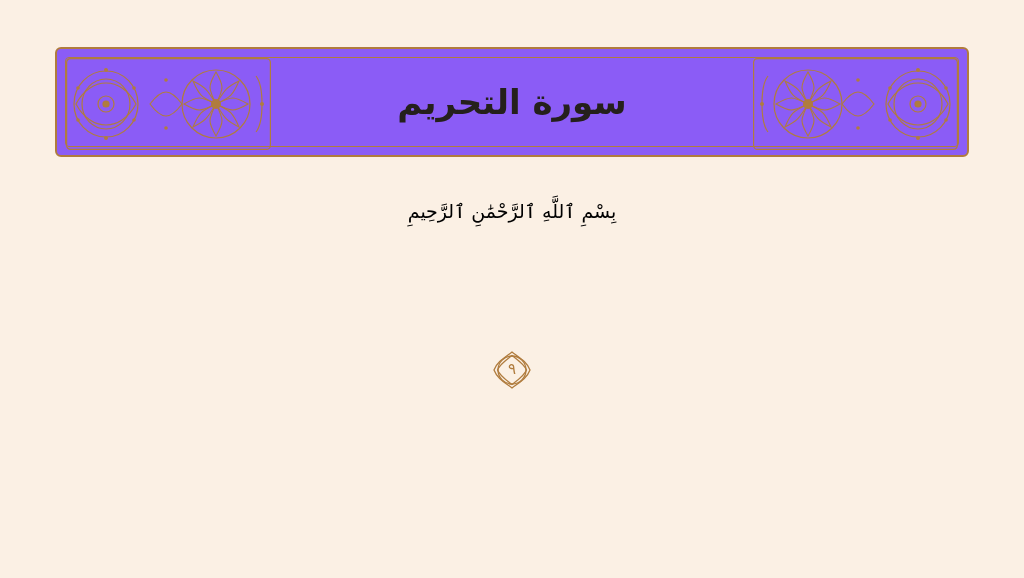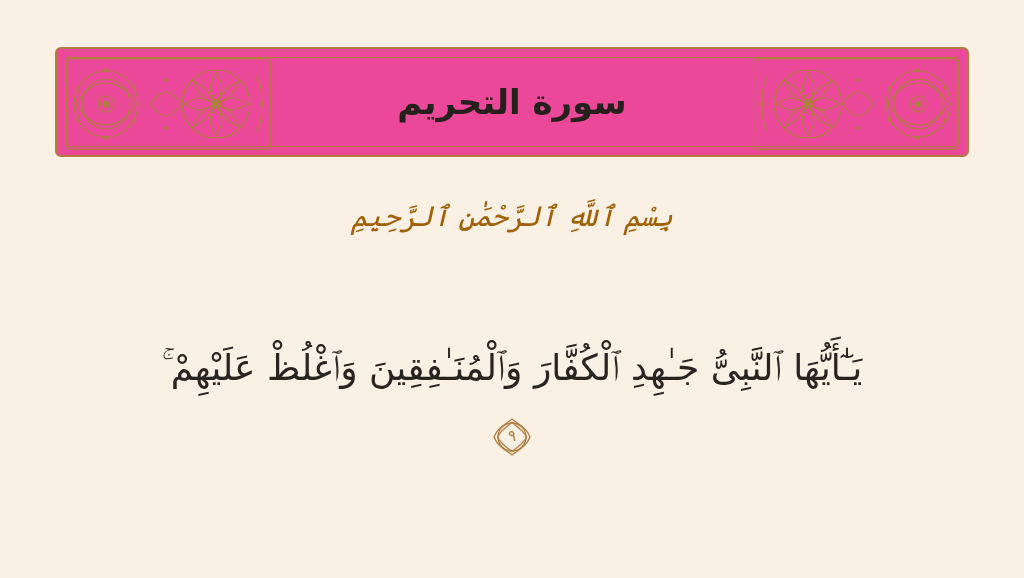--- a/index.html
+++ b/index.html
@@ -18,21 +18,21 @@
   
   .surah-frame {
     position: absolute;
     left: 55px;
     top: 47px;
     width: 914px;
     height: 110px;
     border: 2px solid #b07c3e;
     border-radius: 6px;
     box-sizing: border-box;
-    background: #ec4899;
+    background: #8b5cf6;
   }
   .surah-frame-inner {
     position: absolute;
     left: 8px;
     top: 8px;
     right: 8px;
     bottom: 8px;
     border: 1px solid #b07c3e;
     border-radius: 4px;
     box-sizing: border-box;
@@ -65,24 +65,23 @@
   }
 
   
   .basmala {
     position: absolute;
     left: 0;
     right: 0;
     top: 200px;
     text-align: center;
     font-family: "DejaVu Sans", "Liberation Sans", sans-serif;
-    font-size: 28px;
-    color: #a16207;
+    font-size: 19px;
+    color: #000000;
     direction: rtl;
-    font-style: italic;
   }
 
   
   .ayah-block {
     position: absolute;
     left: 40px;
     right: 40px;
     top: 335px;
     direction: rtl;
     text-align: center;
@@ -202,21 +201,20 @@
       </g>
     </svg>
   </div>
 
   <div class="surah-title">سورة التحريم</div>
 </div>
 
 <div class="basmala">بِسْمِ ٱللَّهِ ٱلرَّحْمَٰنِ ٱلرَّحِيمِ</div>
 
 <div class="ayah-block">
-  <div class="ayah-line first">يَـٰٓأَيُّهَا ٱلنَّبِىُّ جَـٰهِدِ ٱلْكُفَّارَ وَٱلْمُنَـٰفِقِينَ وَٱغْلُظْ عَلَيْهِمْ ۚ</div>
   <div class="ayah-line second">
     <span class="ayah-number">
       <svg width="46" height="46" viewBox="0 0 46 46" xmlns="http://www.w3.org/2000/svg" style="position:absolute;left:0;top:0">
         <g fill="none" stroke="#b07c3e" stroke-width="1.3">
           <circle cx="23" cy="23" r="14"></circle>
           <path d="M23 5 C 31 11, 38 15, 41 23 C 38 31, 31 35, 23 41 C 15 35, 8 31, 5 23 C 8 15, 15 11, 23 5 Z"></path>
           <path d="M23 8.5 C 29.5 13.5, 35 17, 37.5 23 C 35 29, 29.5 32.5, 23 37.5 C 16.5 32.5, 11 29, 8.5 23 C 11 17, 16.5 13.5, 23 8.5 Z"></path>
         </g>
       </svg>
       <span class="num">٩</span>

